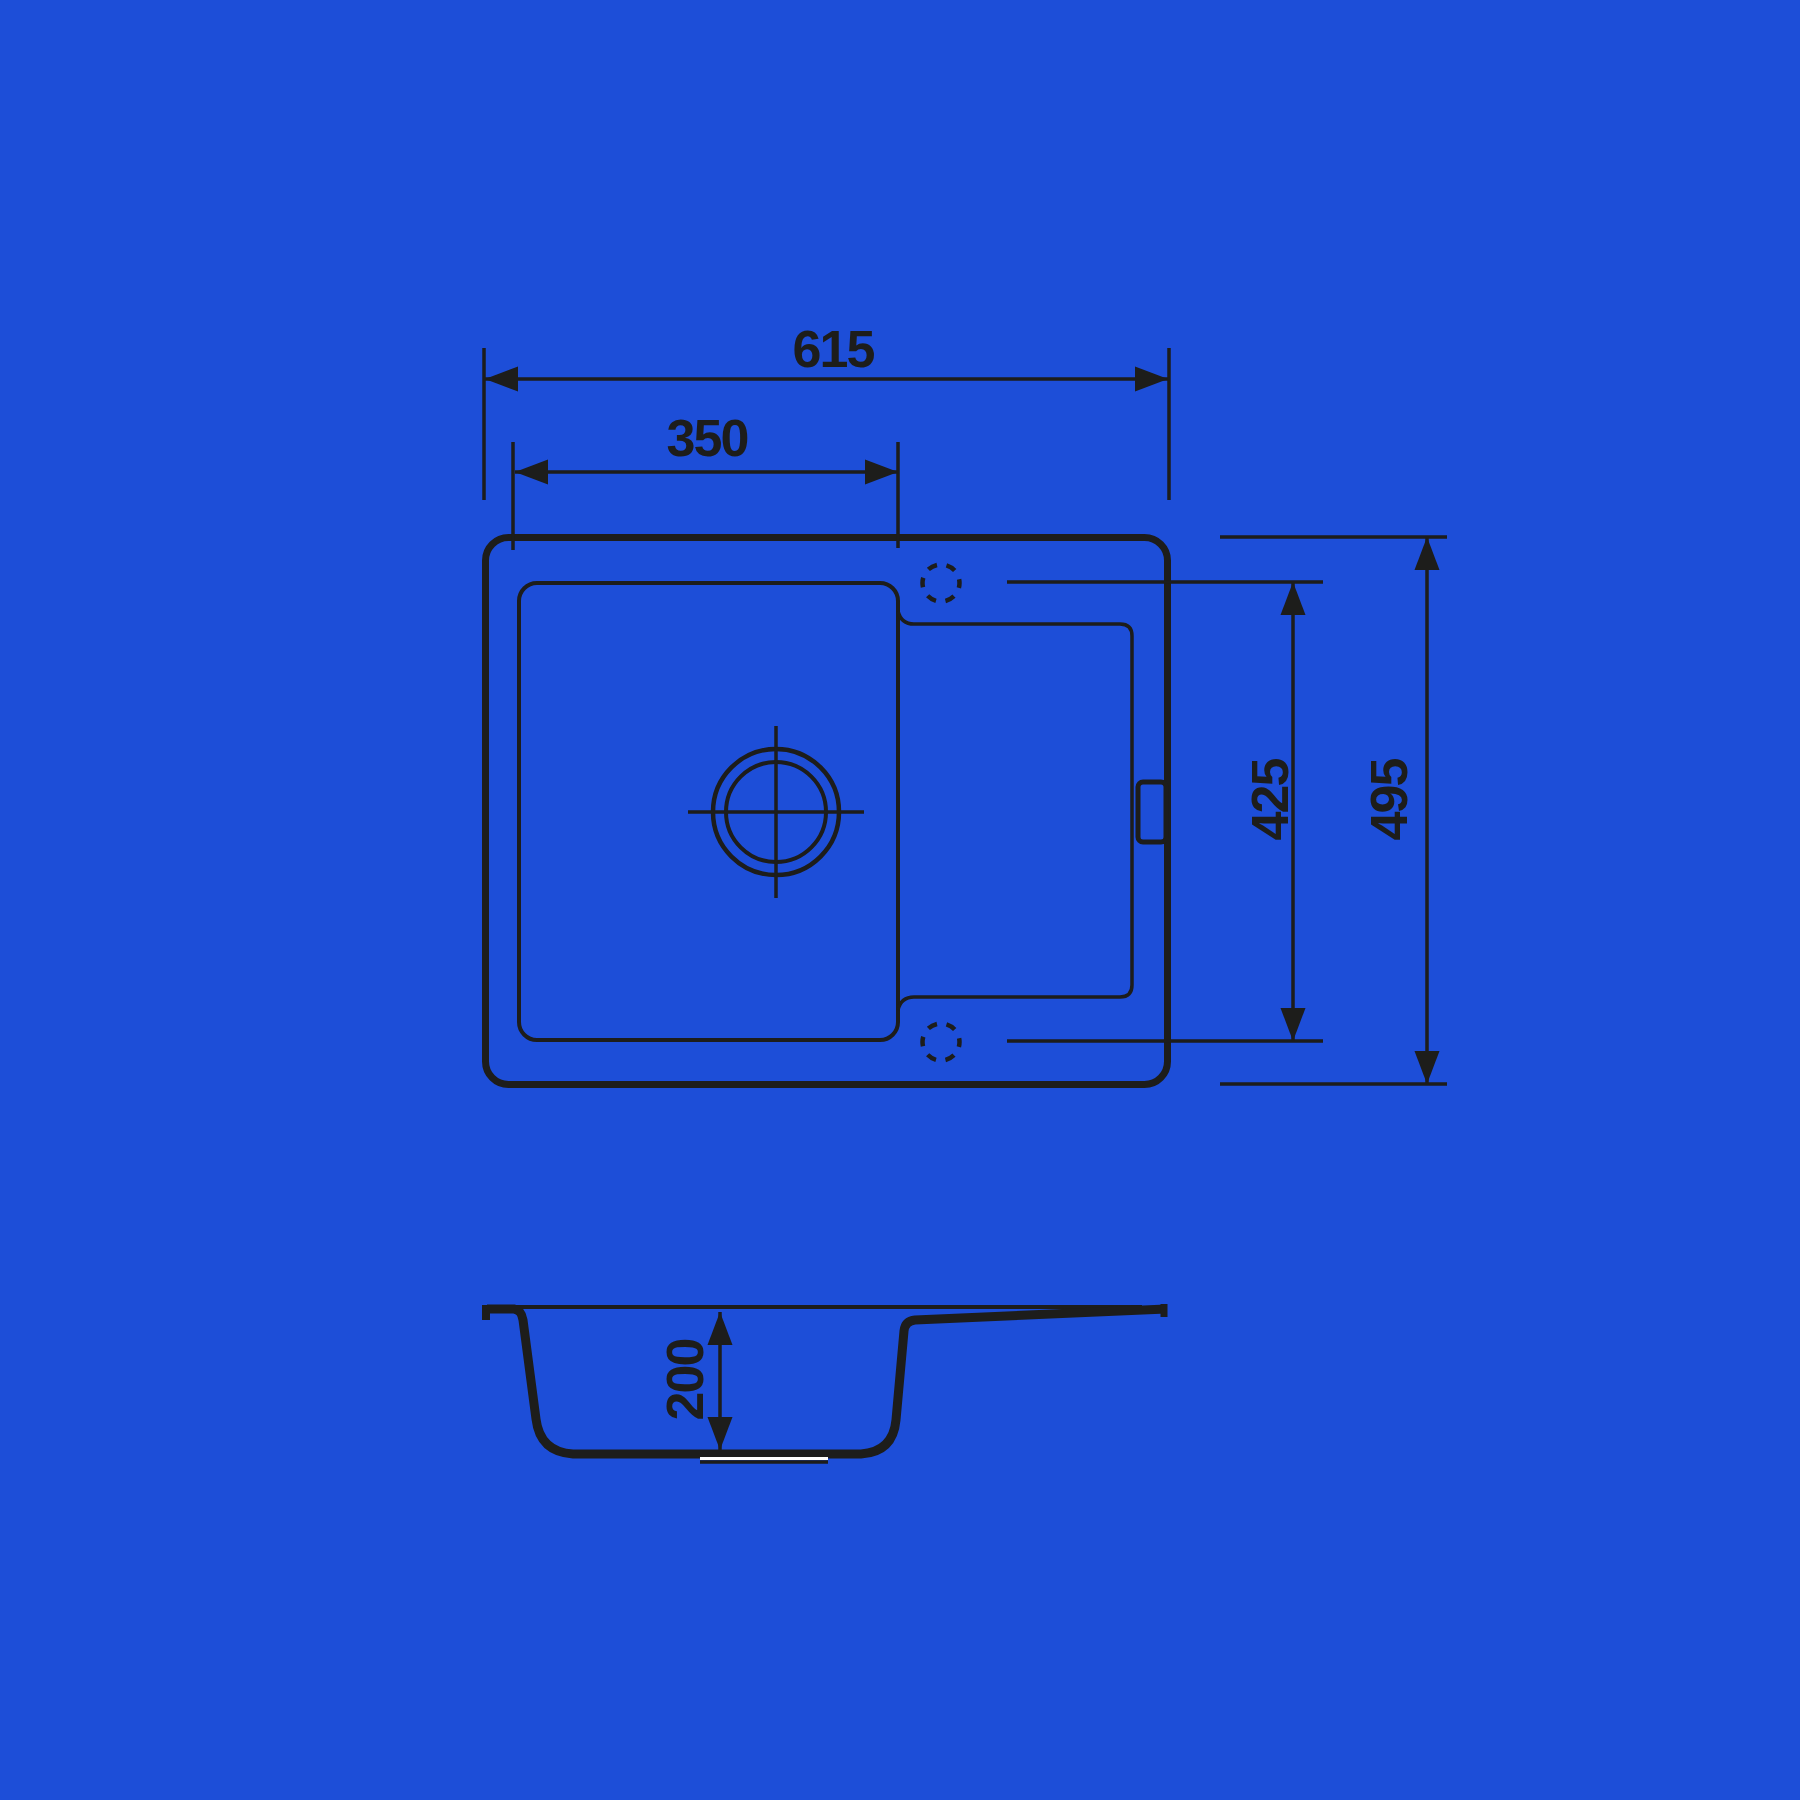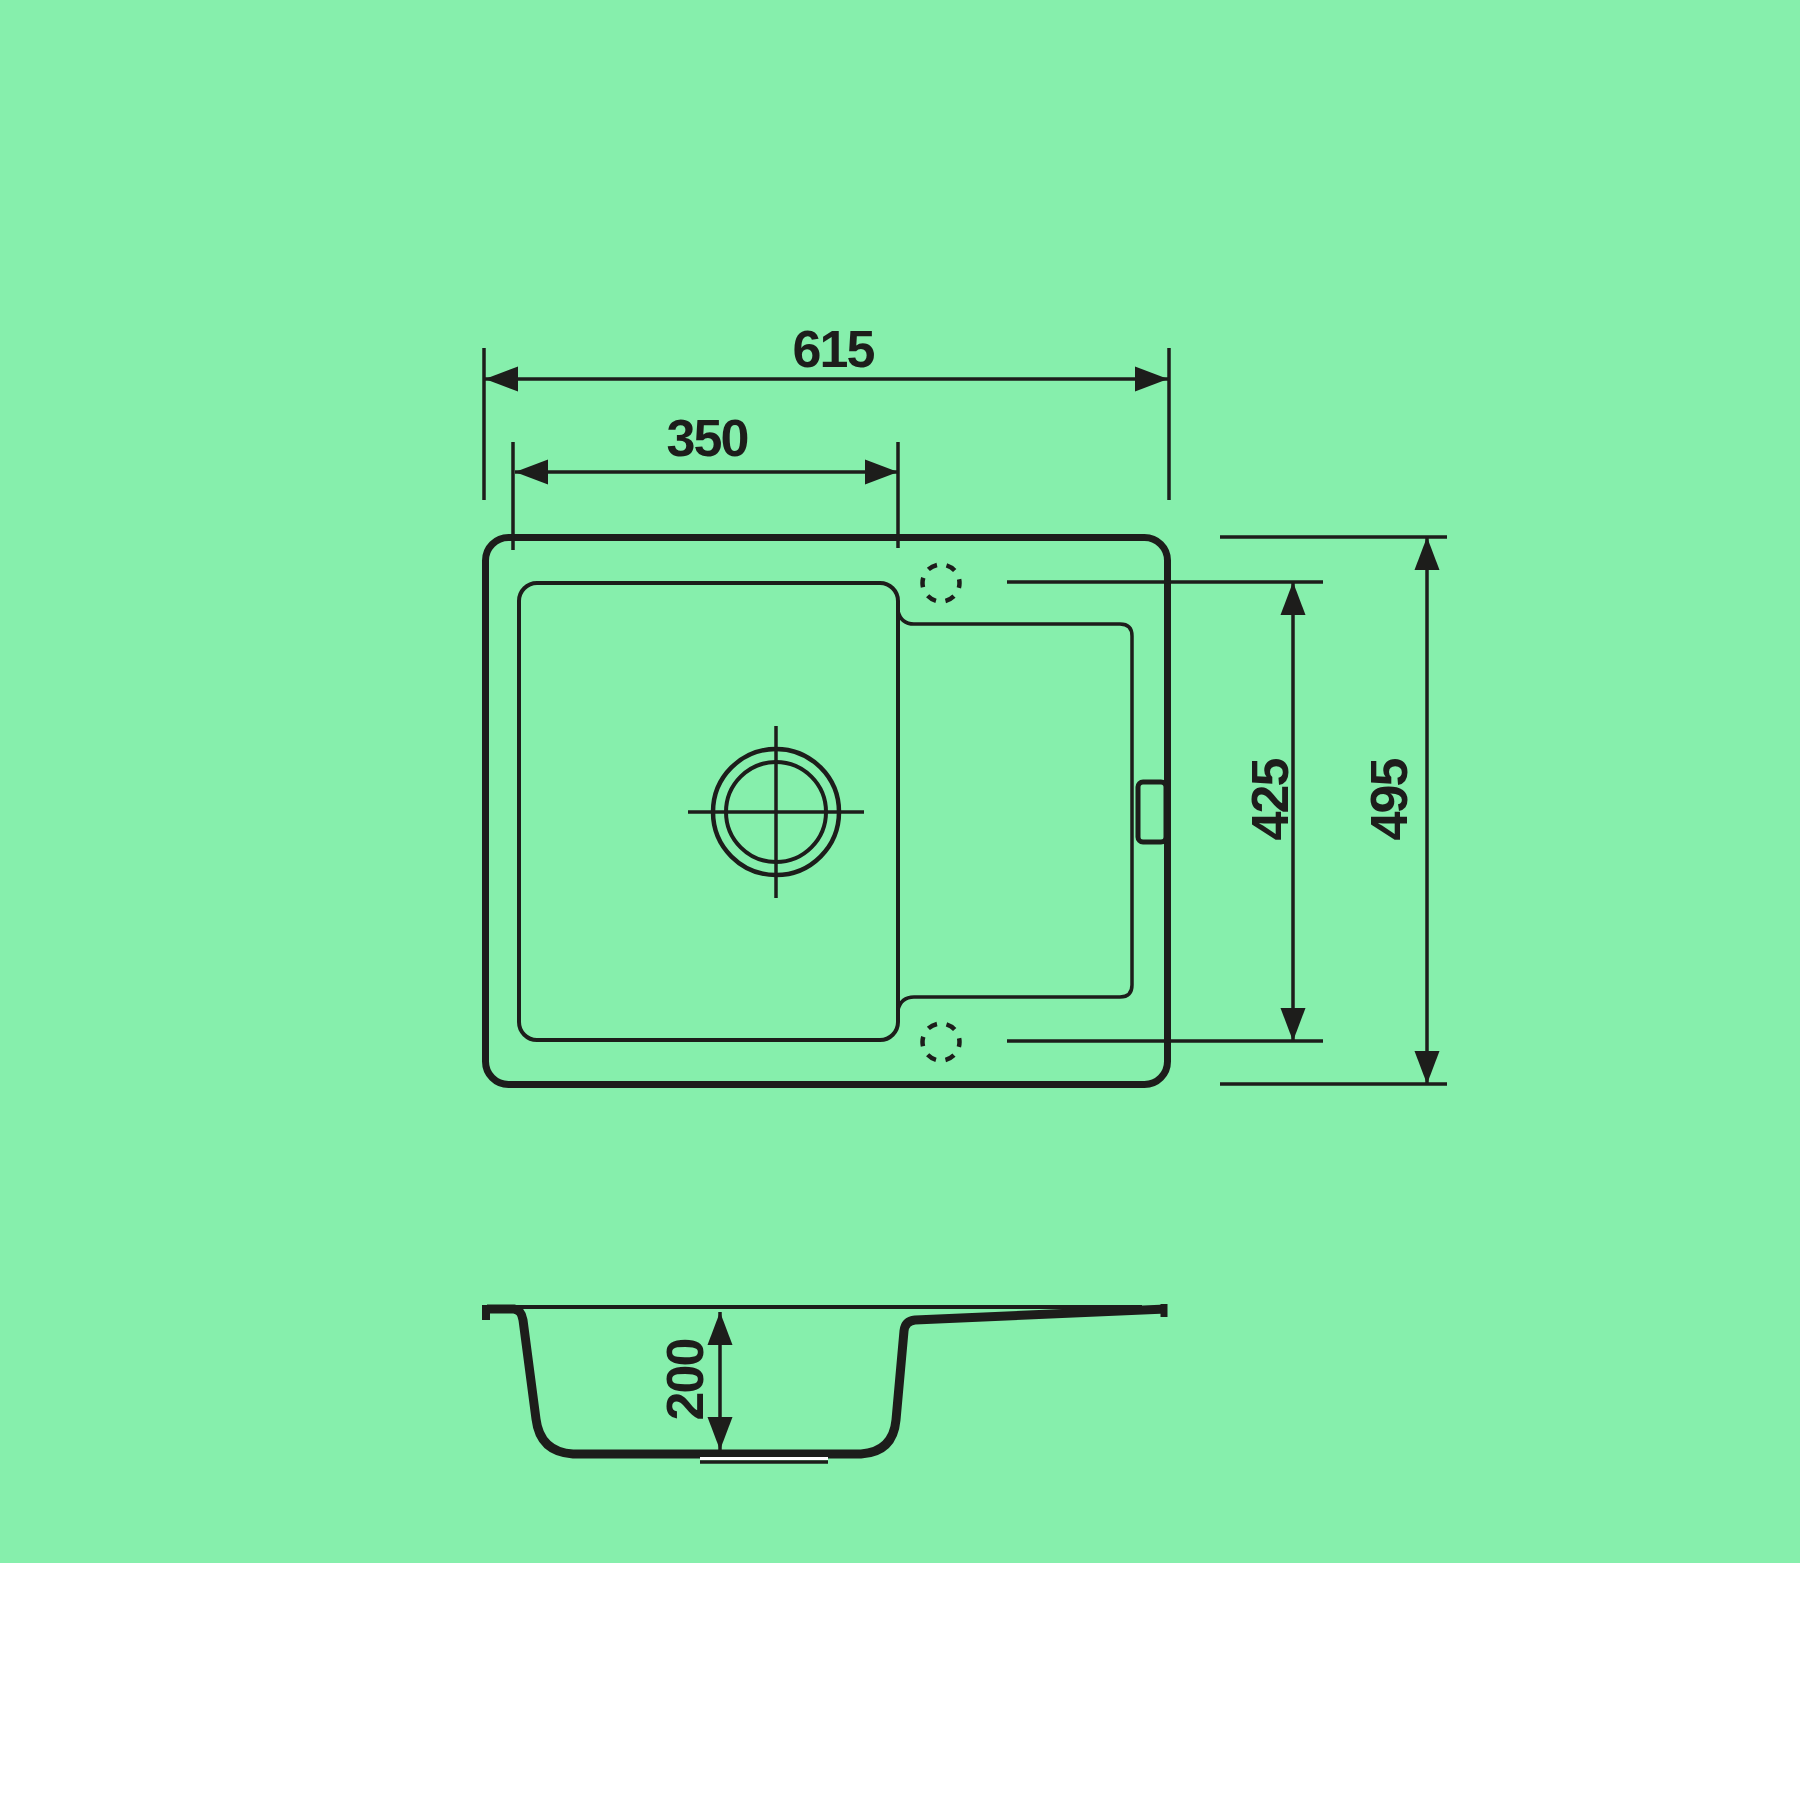--- a/index.html
+++ b/index.html
@@ -3,22 +3,22 @@
 <meta charset="utf-8">
 <style>
   html, body {
     margin: 0;
     padding: 0;
     background: #ffffff;
   }
   .canvas {
     position: relative;
     width: 1800px;
-    height: 1563px;
-    background: #86efac;
+    height: 1800px;
+    background: #1d4ed8;
     overflow: hidden;
   }
   svg { display: block; }
   .dim-label {
     font-family: "Liberation Sans", "DejaVu Sans", sans-serif;
     font-weight: bold;
     font-size: 52px;
     letter-spacing: -2px;
     fill: #1d1d1b;
   }

